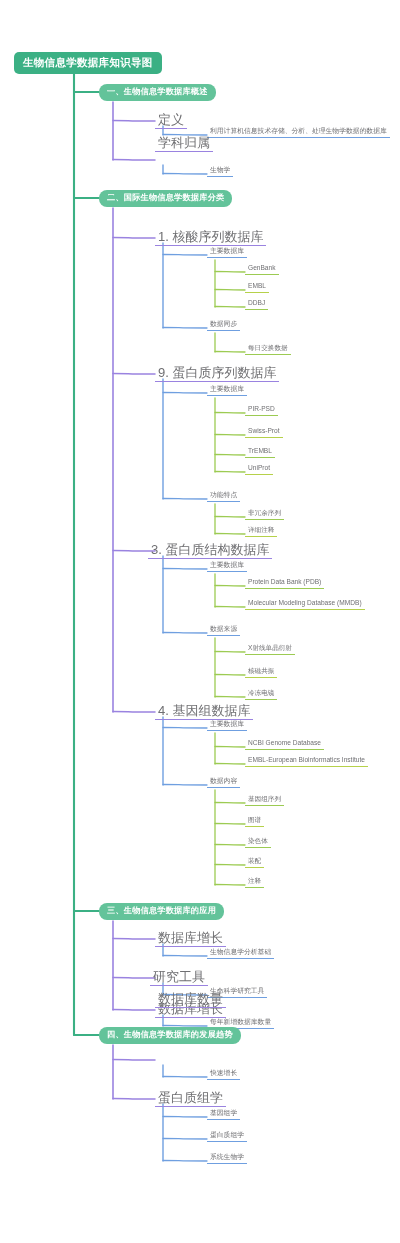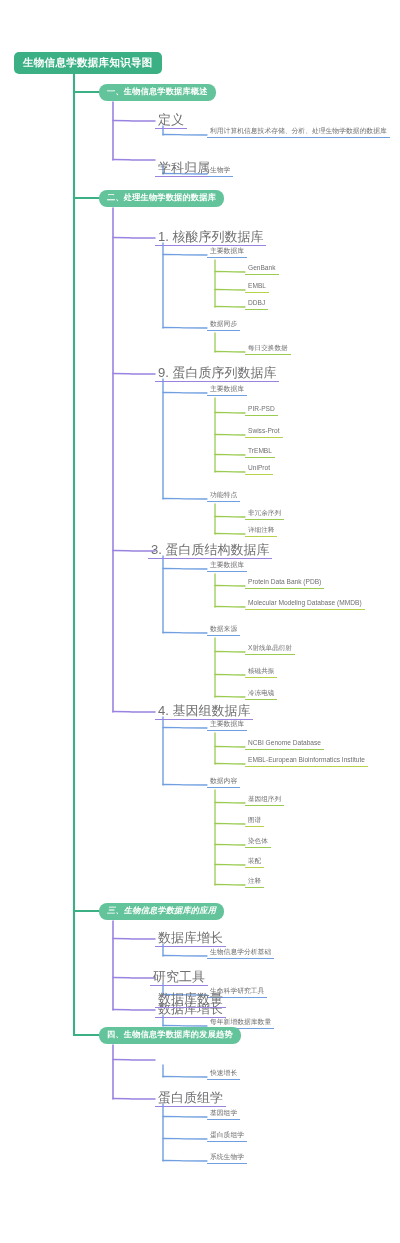--- a/index.html
+++ b/index.html
@@ -152,23 +152,23 @@
       <path d="M 163 1104 L 163 1161" fill="none" stroke="#6f9fe0" stroke-width="1.4" stroke-linecap="round"></path>
       <path d="M 163 1116.5 C 187.2 1116.5, 169 1117, 207 1117" fill="none" stroke="#6f9fe0" stroke-width="1.3" stroke-linecap="round"></path>
       <path d="M 163 1138.5 C 187.2 1138.5, 169 1139, 207 1139" fill="none" stroke="#6f9fe0" stroke-width="1.3" stroke-linecap="round"></path>
       <path d="M 163 1160.5 C 187.2 1160.5, 169 1161, 207 1161" fill="none" stroke="#6f9fe0" stroke-width="1.3" stroke-linecap="round"></path>
     </svg>
   <div id="nodes">
       <div class="node n-root" style="left: 14px; top: 52px;">生物信息学数据库知识导图</div>
       <div class="node n-l1" style="left: 99px; top: 84px;">一、生物信息学数据库概述</div>
       <div class="node n-l2" style="left: 155px; top: 113px;">定义</div>
       <div class="node n-l3" style="left: 207px; top: 128px;">利用计算机信息技术存储、分析、处理生物学数据的数据库</div>
-      <div class="node n-l2" style="left: 155px; top: 161px; text-align: right;">学科归属</div>
+      <div class="node n-l2" style="left: 155px; top: 136px; text-align: right;">学科归属</div>
       <div class="node n-l3" style="left: 207px; top: 167px;">生物学</div>
-      <div class="node n-l1" style="left: 99px; top: 190px;">二、处理生物学数据的数据库</div>
+      <div class="node n-l1" style="left: 99px; top: 190px;">二、国际生物信息学数据库分类</div>
       <div class="node n-l2" style="left: 155px; top: 230px;">1. 核酸序列数据库</div>
       <div class="node n-l3" style="left: 207px; top: 248px;">主要数据库</div>
       <div class="node n-l4" style="left: 245px; top: 265px;">GenBank</div>
       <div class="node n-l4 lime" style="left: 245px; top: 283px;">EMBL</div>
       <div class="node n-l4" style="left: 245px; top: 300px;">DDBJ</div>
       <div class="node n-l3" style="left: 207px; top: 321px;">数据同步</div>
       <div class="node n-l4" style="left: 245px; top: 345px;">每日交换数据</div>
       <div class="node n-l2" style="left: 155px; top: 366px;">9. 蛋白质序列数据库</div>
       <div class="node n-l3" style="left: 207px; top: 386px;">主要数据库</div>
       <div class="node n-l4" style="left: 245px; top: 406px;">PIR-PSD</div>
@@ -189,21 +189,21 @@
       <div class="node n-l2" style="left: 155px; top: 704px;">4. 基因组数据库</div>
       <div class="node n-l3" style="left: 207px; top: 721px;">主要数据库</div>
       <div class="node n-l4" style="left: 245px; top: 740px;">NCBI Genome Database</div>
       <div class="node n-l4 lime" style="left: 245px; top: 757px;">EMBL-European Bioinformatics Institute</div>
       <div class="node n-l3" style="left: 207px; top: 778px;">数据内容</div>
       <div class="node n-l4" style="left: 245px; top: 796px;">基因组序列</div>
       <div class="node n-l4 lime" style="left: 245px; top: 817px;">图谱</div>
       <div class="node n-l4" style="left: 245px; top: 838px;">染色体</div>
       <div class="node n-l4 lime" style="left: 245px; top: 858px;">装配</div>
       <div class="node n-l4" style="left: 245px; top: 878px;">注释</div>
-      <div class="node n-l1" style="left: 99px; top: 903px; font-style: italic;">三、生物信息学数据库的应用</div>
+      <div class="node n-l1" style="left: 99px; top: 903px;">三、生物信息学数据库的应用</div>
       <div class="node n-l2" style="left: 155px; top: 931px;">数据库增长</div>
       <div class="node n-l3" style="left: 207px; top: 949px;">生物信息学分析基础</div>
       <div class="node n-l2" style="left: 150px; top: 970px;">研究工具</div>
       <div class="node n-l3" style="left: 207px; top: 988px;">生命科学研究工具</div>
       <div class="node n-l2" style="left: 155px; top: 1002px;">数据库增长</div>
       <div class="node n-l3" style="left: 207px; top: 1019px;">每年新增数据库数量</div>
       <div class="node n-l1" style="left: 99px; top: 1027px;">四、生物信息学数据库的发展趋势</div>
       <div class="node n-l2" style="left: 155px; top: 992px;">数据库数量</div>
       <div class="node n-l3" style="left: 207px; top: 1070px;">快速增长</div>
       <div class="node n-l2" style="left: 155px; top: 1091px;">蛋白质组学</div>

